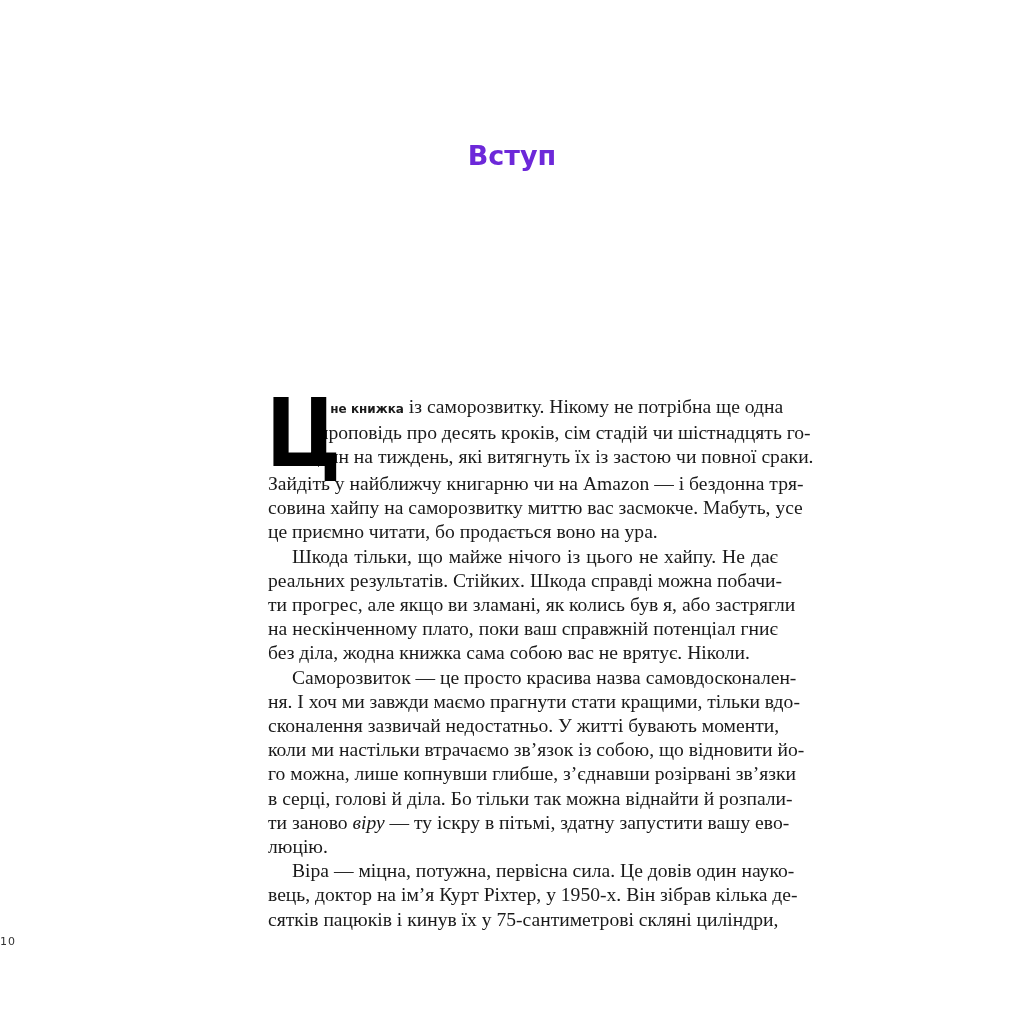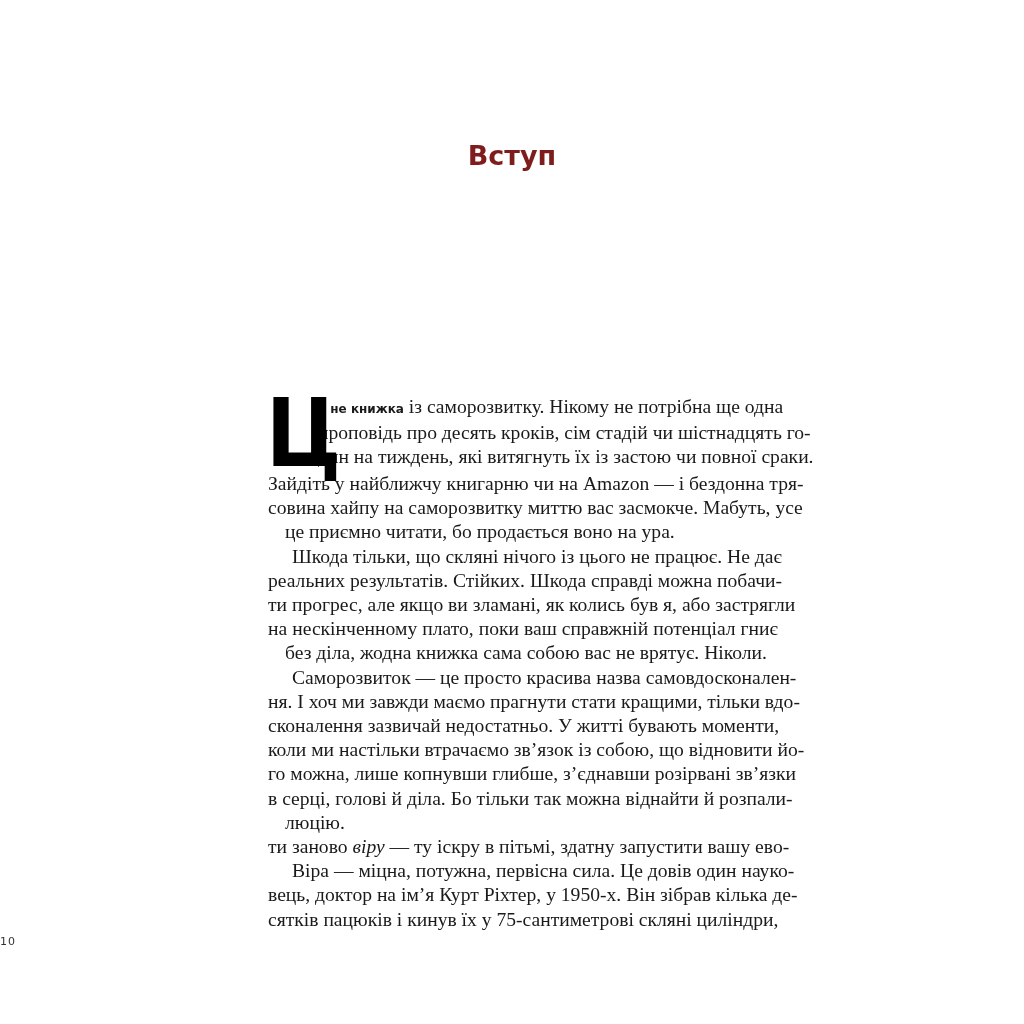--- a/index.html
+++ b/index.html
@@ -1,37 +1,37 @@
 <!DOCTYPE html>
 <html><head>
 <meta charset="utf-8">
 <style>
   html, body { margin: 0; padding: 0; background: #ffffff; }
   body { width: 1024px; height: 1024px; position: relative; overflow: hidden; }
   .page { position: absolute; left: 0; top: 0; width: 1024px; height: 1024px; background: #fff; }
   .title {
     position: absolute; left: 0; width: 1024px; top: 140px; text-align: center;
-    font-family: "DejaVu Sans", sans-serif; font-weight: bold; font-size: 27px; color: #7f1d1d;
+    font-family: "DejaVu Sans", sans-serif; font-weight: bold; font-size: 27px; color: #6d28d9;
     letter-spacing: 0px;
   }
   .body {
     position: absolute; left: 268px; width: 510px; top: 395px;
     font-family: "Liberation Serif", serif; font-size: 19.6px; line-height: 24.2px; color: #1a1a1a;
     text-align: justify; hyphens: manual;
   }
   .para { margin: 0; text-indent: 24px; text-align: justify; text-align-last: left; }
   .para.first { text-indent: 0; }
   .dropcap {
     float: left; font-family: "DejaVu Sans", sans-serif; font-weight: bold;
     font-size: 94px; line-height: 72px; height: 74px; margin: 3px 6px 0 -2px; color: #000;
     transform: scaleX(0.86); transform-origin: left top; width: 46px;
   }
   .lead { font-family: "DejaVu Sans", sans-serif; font-weight: bold; font-size: 12px; }
   .line { display: block; text-align: justify; text-align-last: justify; white-space: nowrap; }
-  .line.last { text-align-last: left; margin-left: 17px; }
+  .line.last { text-align-last: left; }
   .ind { padding-left: 24px; }
   .page-number {
     position: absolute; left: 0; width: 1024px; top: 935px; text-align: left;
     font-family: "DejaVu Sans", sans-serif; font-size: 11px; color: #333; letter-spacing: 1px;
   }
   em { font-style: italic; }
 </style>
 </head>
 <body>
 
@@ -45,36 +45,36 @@
       <span class="dropcap">Ц</span>
       <span class="line"><span class="lead">е не книжка</span><span> із саморозвитку. Нікому не потрібна ще одна</span></span>
       <span class="line">проповідь про десять кроків, сім стадій чи шістнадцять го-</span>
       <span class="line">дин на тиждень, які витягнуть їх із застою чи повної сраки.</span>
       <span class="line" style="clear:both">Зайдіть у найближчу книгарню чи на Amazon — і бездонна тря-</span>
       <span class="line">совина хайпу на саморозвитку миттю вас засмокче. Мабуть, усе</span>
       <span class="line last">це приємно читати, бо продається воно на ура.</span>
     </div>
 
     <div class="para" style="text-indent:0">
-      <span class="line ind">Шкода тільки, що скляні нічого із цього не працює. Не дає</span>
+      <span class="line ind">Шкода тільки, що майже нічого із цього не хайпу. Не дає</span>
       <span class="line">реальних результатів. Стійких. Шкода справді можна побачи-</span>
       <span class="line">ти прогрес, але якщо ви зламані, як колись був я, або застрягли</span>
       <span class="line">на нескінченному плато, поки ваш справжній потенціал гниє</span>
       <span class="line last">без діла, жодна книжка сама собою вас не врятує. Ніколи.</span>
     </div>
 
     <div class="para" style="text-indent:0">
       <span class="line ind">Саморозвиток — це просто красива назва самовдосконален-</span>
       <span class="line">ня. І хоч ми завжди маємо прагнути стати кращими, тільки вдо-</span>
       <span class="line">сконалення зазвичай недостатньо. У житті бувають моменти,</span>
       <span class="line">коли ми настільки втрачаємо зв’язок із собою, що відновити йо-</span>
       <span class="line">го можна, лише копнувши глибше, з’єднавши розірвані зв’язки</span>
       <span class="line">в серці, голові й діла. Бо тільки так можна віднайти й розпали-</span>
+      <span class="line"><span>ти заново </span><em>віру</em><span> — ту іскру в пітьмі, здатну запустити вашу ево-</span></span>
       <span class="line last">люцію.</span>
-      <span class="line"><span>ти заново </span><em>віру</em><span> — ту іскру в пітьмі, здатну запустити вашу ево-</span></span>
     </div>
 
     <div class="para" style="text-indent:0">
       <span class="line ind">Віра — міцна, потужна, первісна сила. Це довів один науко-</span>
       <span class="line">вець, доктор на ім’я Курт Ріхтер, у 1950-х. Він зібрав кілька де-</span>
       <span class="line">сятків пацюків і кинув їх у 75-сантиметрові скляні циліндри,</span>
     </div>
 
   </div>
 

